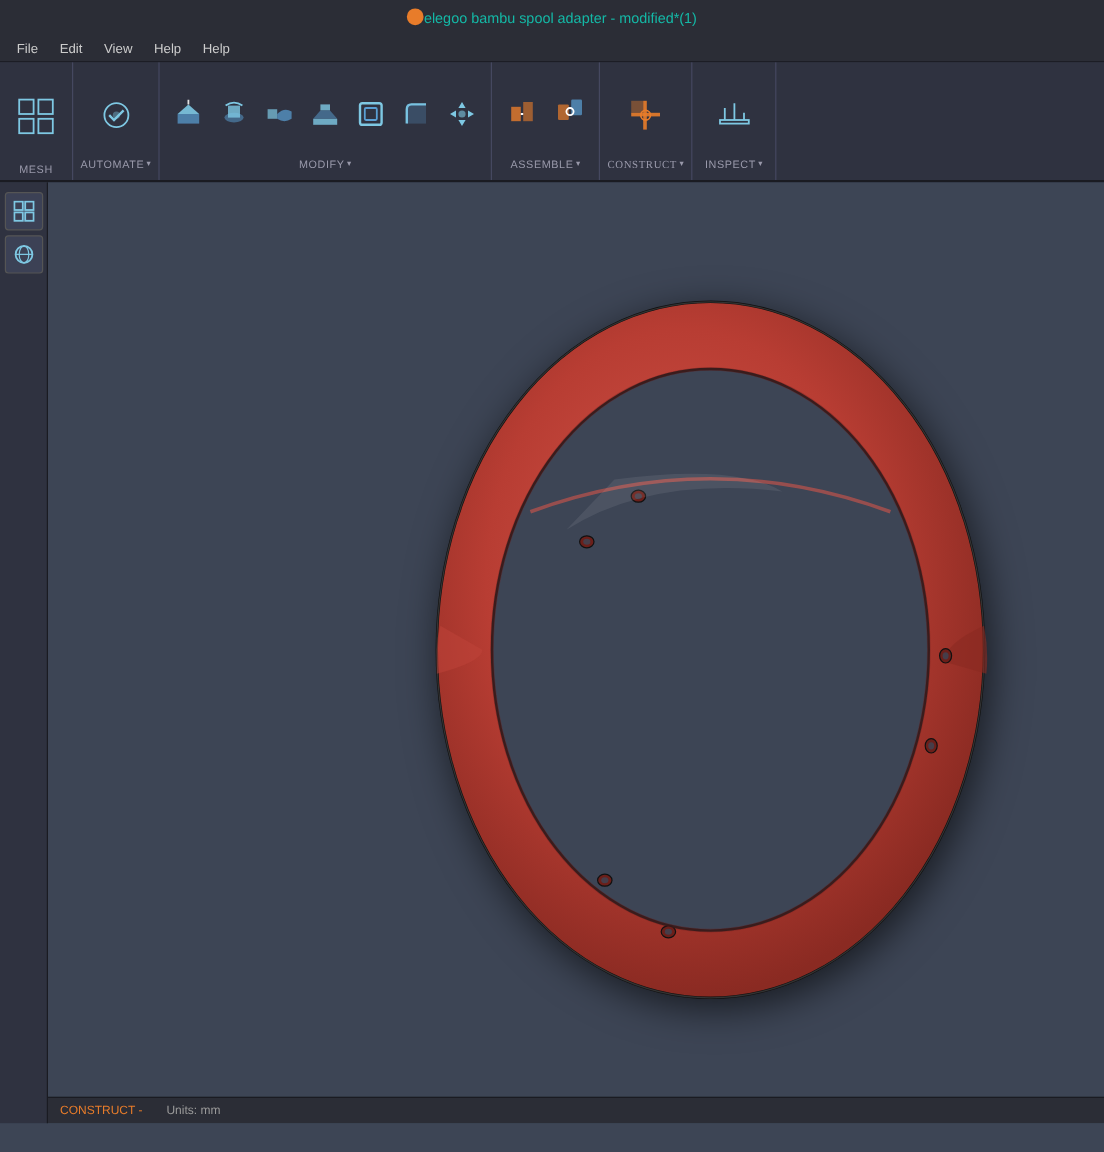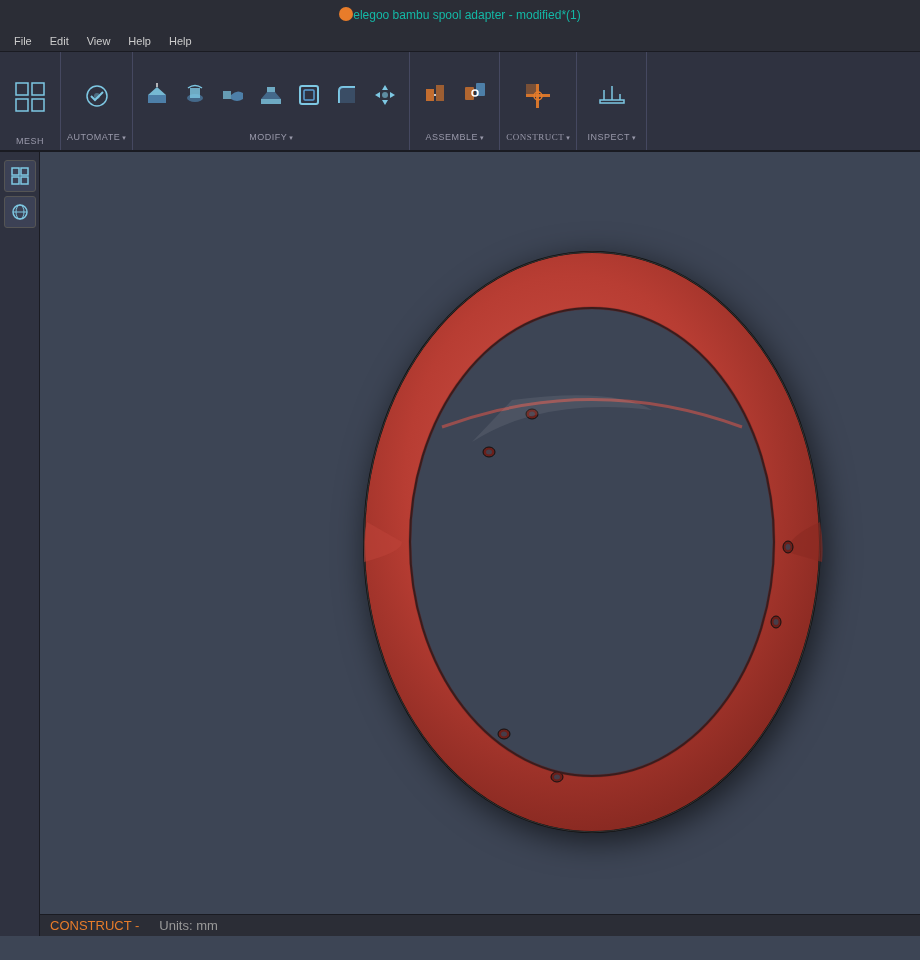--- a/index.html
+++ b/index.html
@@ -117,21 +117,21 @@
       position: absolute;
       bottom: 0;
       left: 0;
       right: 0;
       height: 22px;
       background: #2b2d36;
       display: flex;
       align-items: center;
       padding: 0 10px;
       color: #999;
-      font-size: 13px;
+      font-size: 10px;
       gap: 20px;
       border-top: 1px solid #1a1b22;
     }
 
     
     #toolbar-inner {
       display: flex;
       align-items: stretch;
       height: 100%;
       width: 100%;
@@ -153,21 +153,21 @@
       flex: 1;
       padding-top: 4px;
     }
 
     .tg-label {
       font-size: 9px;
       color: #99a;
       padding: 2px 0 4px 0;
       letter-spacing: 0.5px;
       display: flex;
-      align-items: flex-end;
+      align-items: flex-start;
       gap: 2px;
     }
 
     .tg-label .arrow { font-size: 7px; }
 
     .icon-btn {
       width: 36px;
       height: 40px;
       display: flex;
       flex-direction: column;

